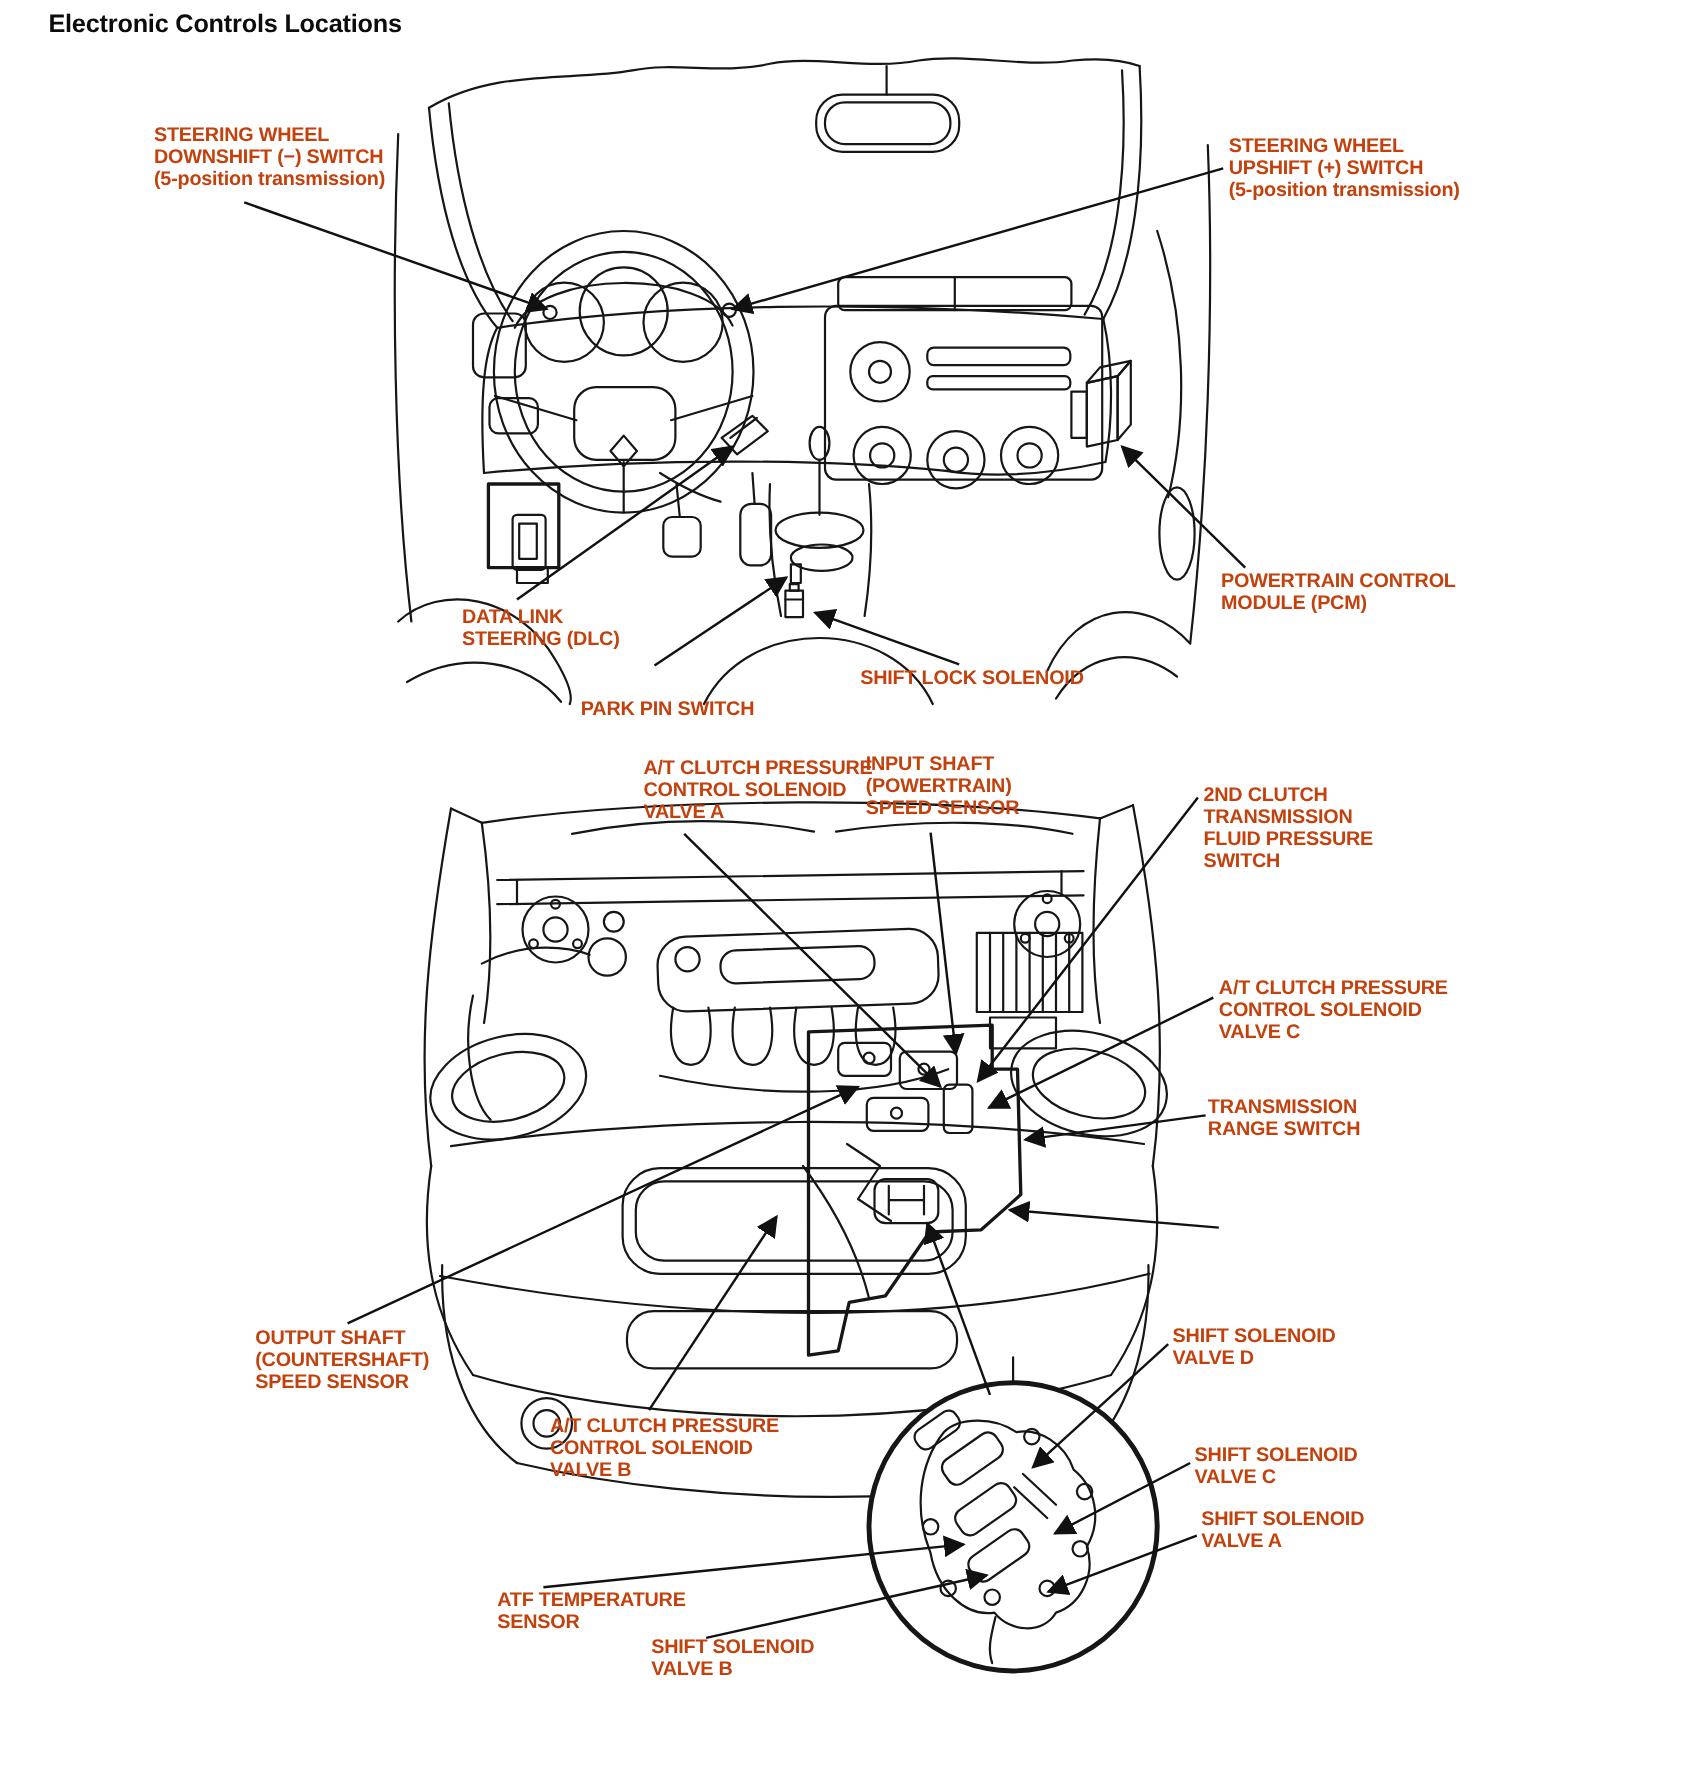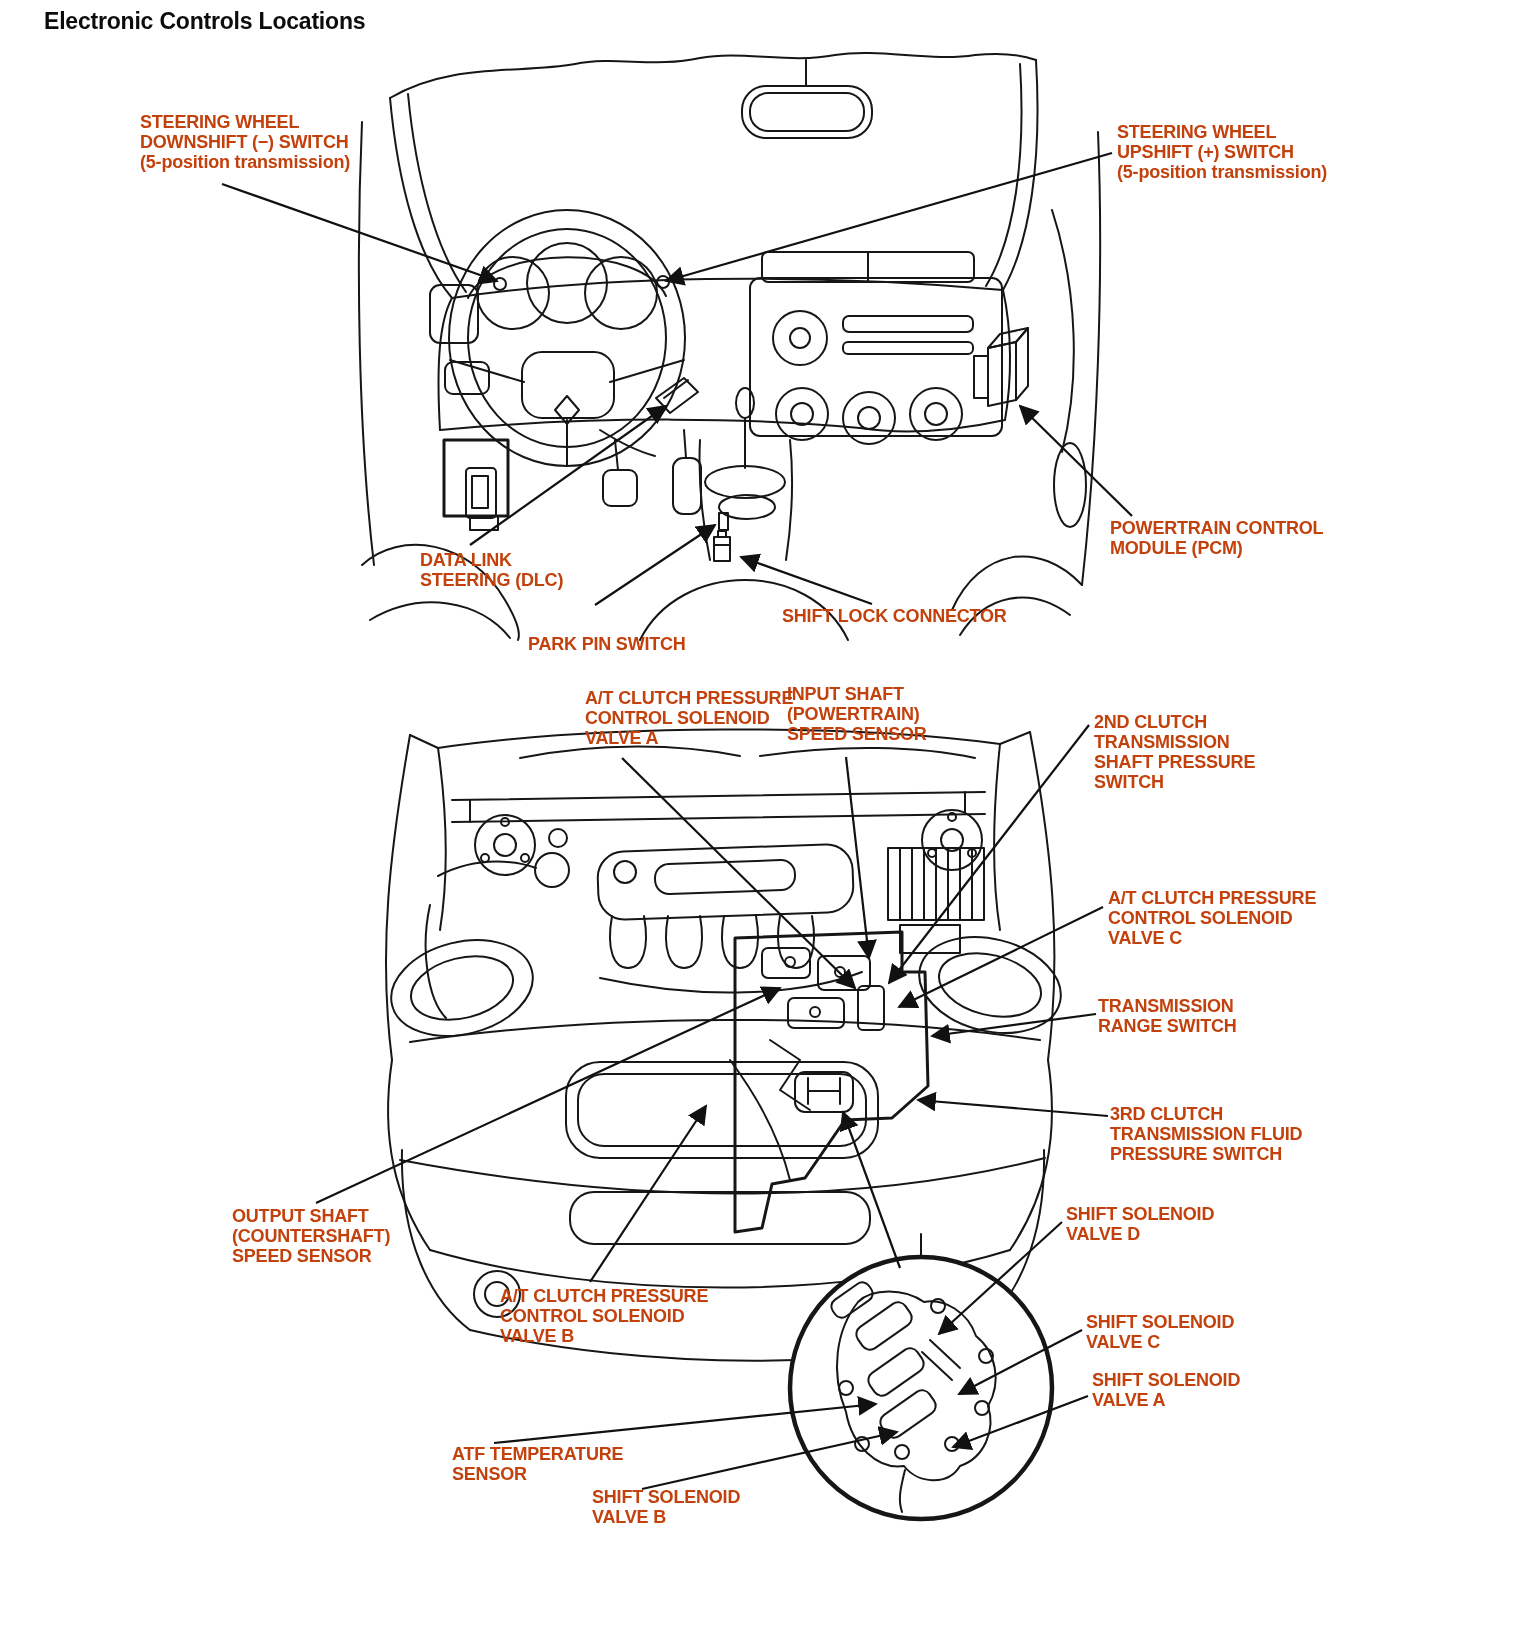--- a/index.html
+++ b/index.html
@@ -250,42 +250,39 @@
 
 <div class="label" style="left:140px;top:112px">STEERING WHEEL
 DOWNSHIFT (−) SWITCH
 (5-position transmission)</div>
 <div class="label" style="left:1117px;top:122px">STEERING WHEEL
 UPSHIFT (+) SWITCH
 (5-position transmission)</div>
 <div class="label" style="left:420px;top:550px">DATA LINK
 STEERING (DLC)</div>
 <div class="label" style="left:528px;top:634px">PARK PIN SWITCH</div>
-<div class="label" style="left:782px;top:606px">SHIFT LOCK CONNECTOR</div>
+<div class="label" style="left:782px;top:606px">SHIFT LOCK SOLENOID</div>
 <div class="label" style="left:1110px;top:518px">POWERTRAIN CONTROL
 MODULE (PCM)</div>
 
 <div class="label" style="left:585px;top:688px">A/T CLUTCH PRESSURE
 CONTROL SOLENOID
 VALVE A</div>
 <div class="label" style="left:787px;top:684px">INPUT SHAFT
 (POWERTRAIN)
 SPEED SENSOR</div>
 <div class="label" style="left:1094px;top:712px">2ND CLUTCH
 TRANSMISSION
-SHAFT PRESSURE
+FLUID PRESSURE
 SWITCH</div>
 <div class="label" style="left:1108px;top:888px">A/T CLUTCH PRESSURE
 CONTROL SOLENOID
 VALVE C</div>
 <div class="label" style="left:1098px;top:996px">TRANSMISSION
 RANGE SWITCH</div>
-<div class="label" style="left:1110px;top:1104px">3RD CLUTCH
-TRANSMISSION FLUID
-PRESSURE SWITCH</div>
 <div class="label" style="left:232px;top:1206px">OUTPUT SHAFT
 (COUNTERSHAFT)
 SPEED SENSOR</div>
 <div class="label" style="left:500px;top:1286px">A/T CLUTCH PRESSURE
 CONTROL SOLENOID
 VALVE B</div>
 <div class="label" style="left:1066px;top:1204px">SHIFT SOLENOID
 VALVE D</div>
 <div class="label" style="left:1086px;top:1312px">SHIFT SOLENOID
 VALVE C</div>

